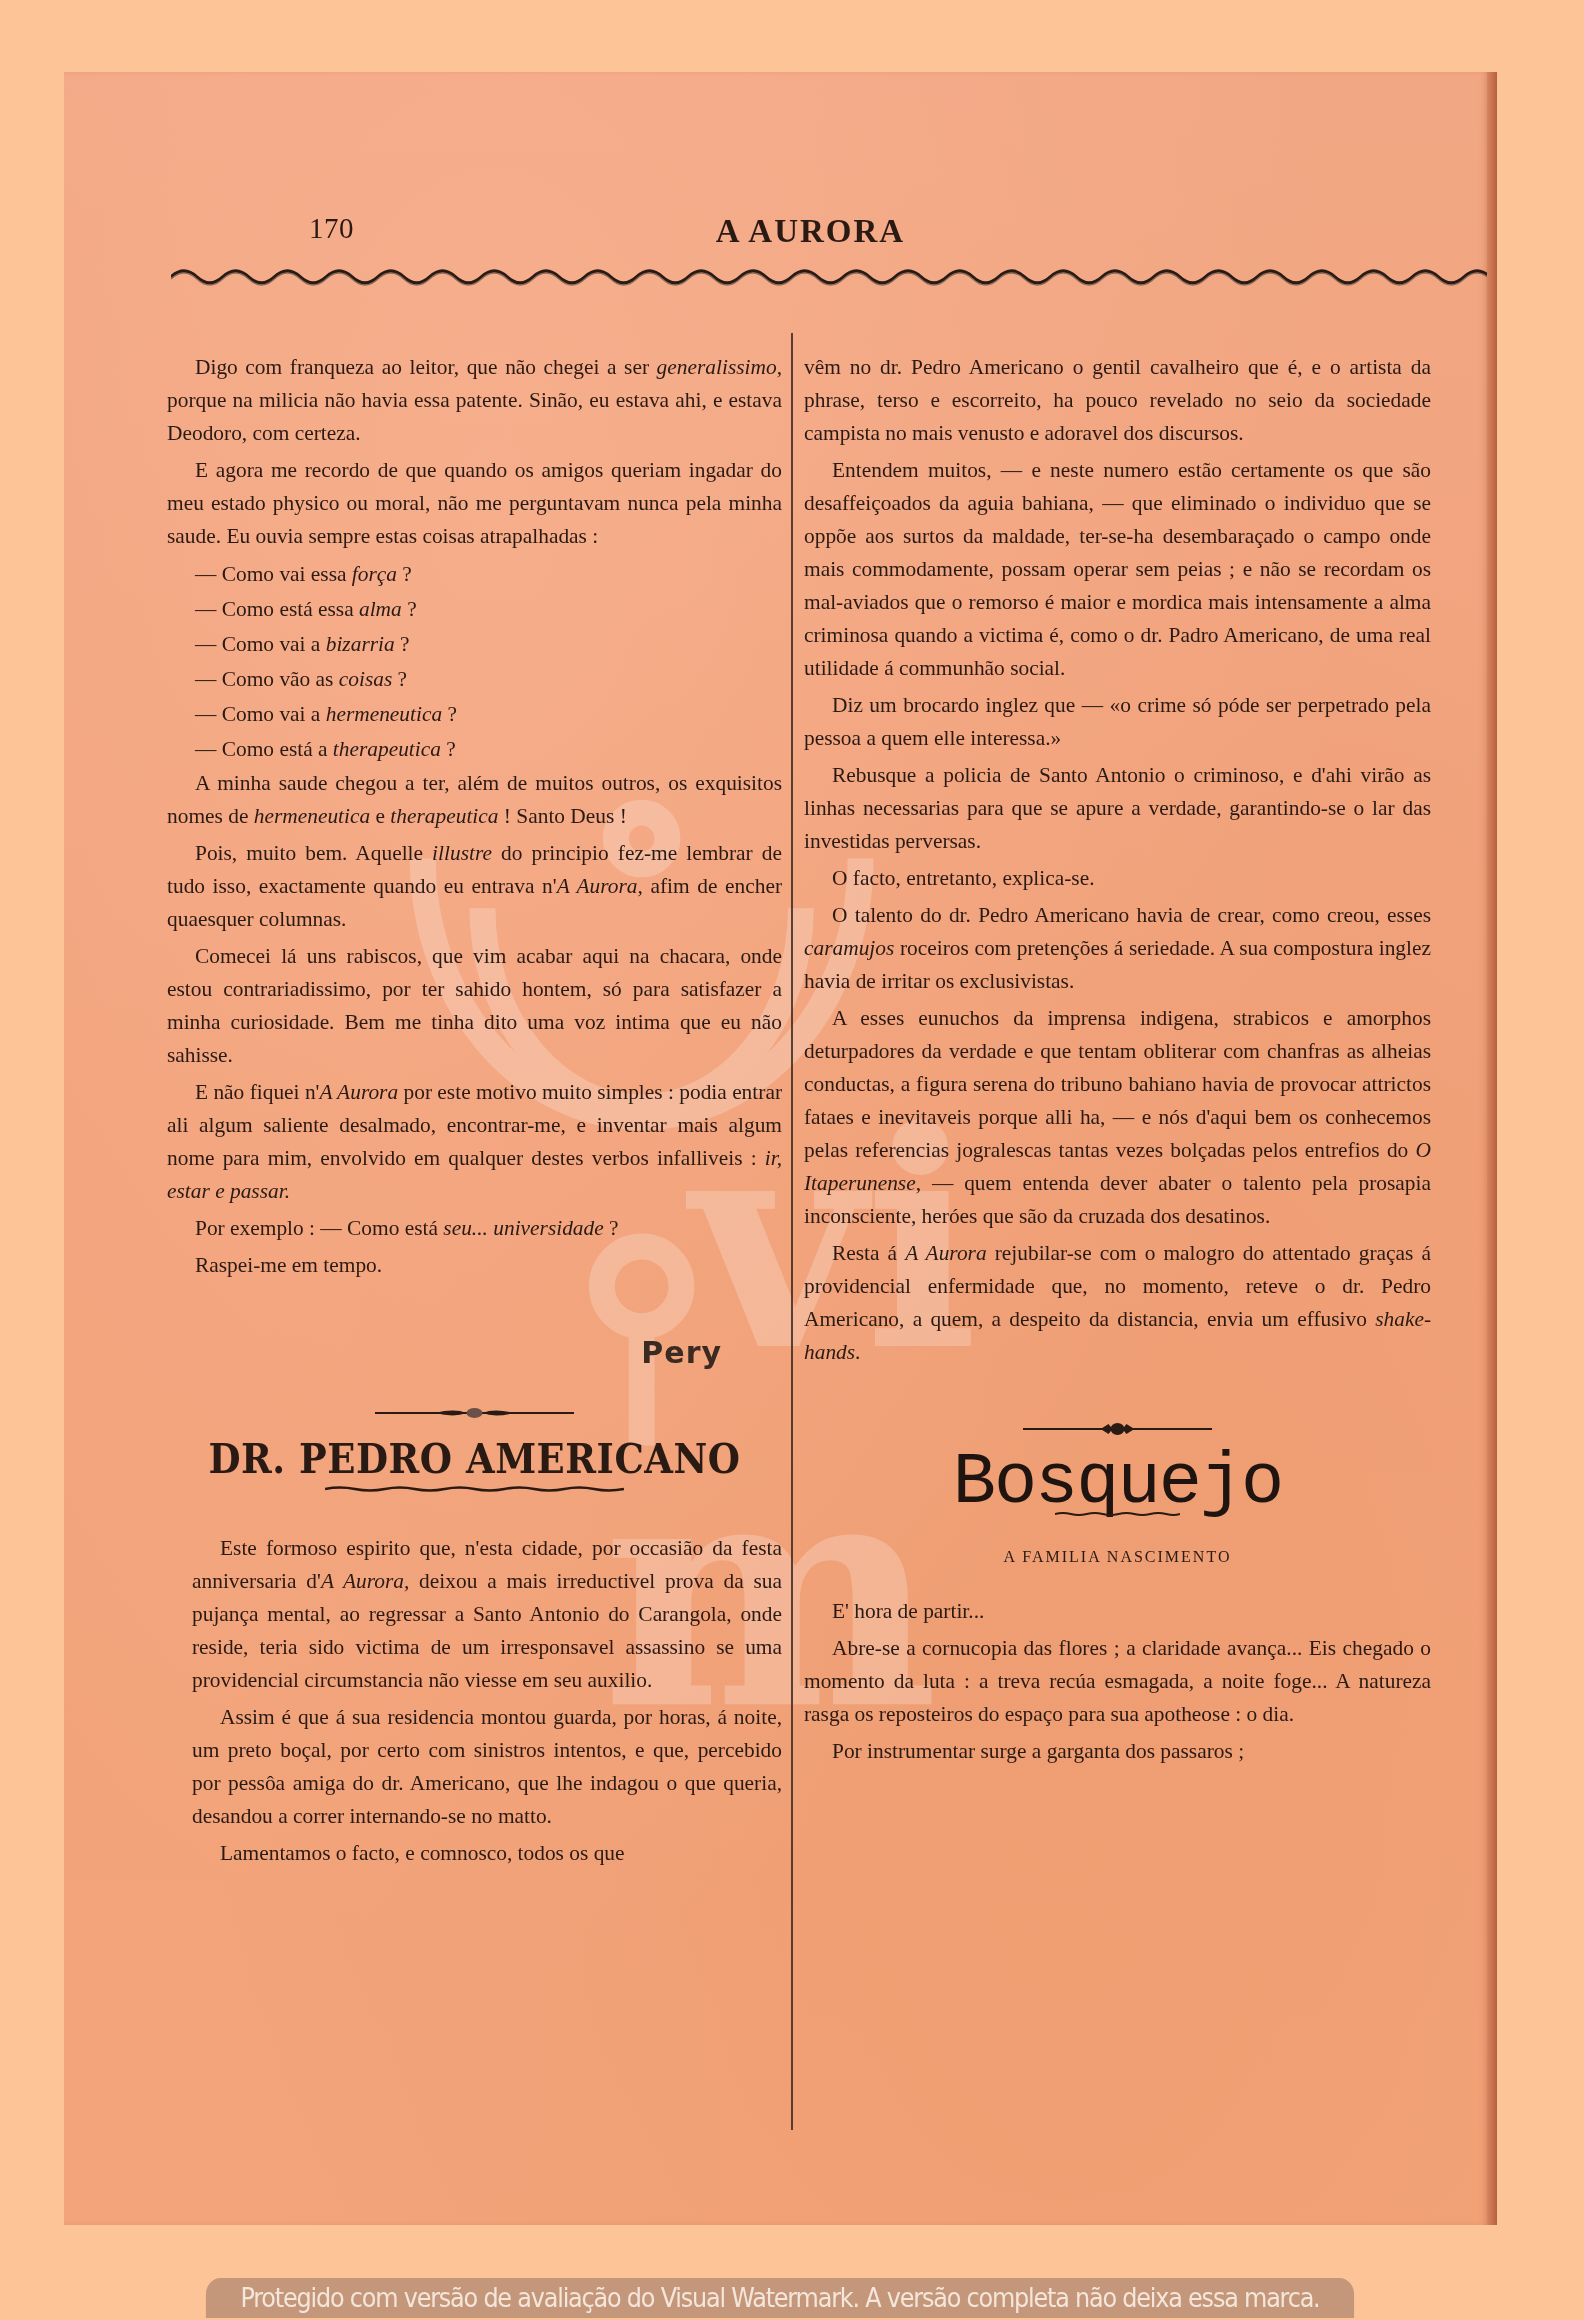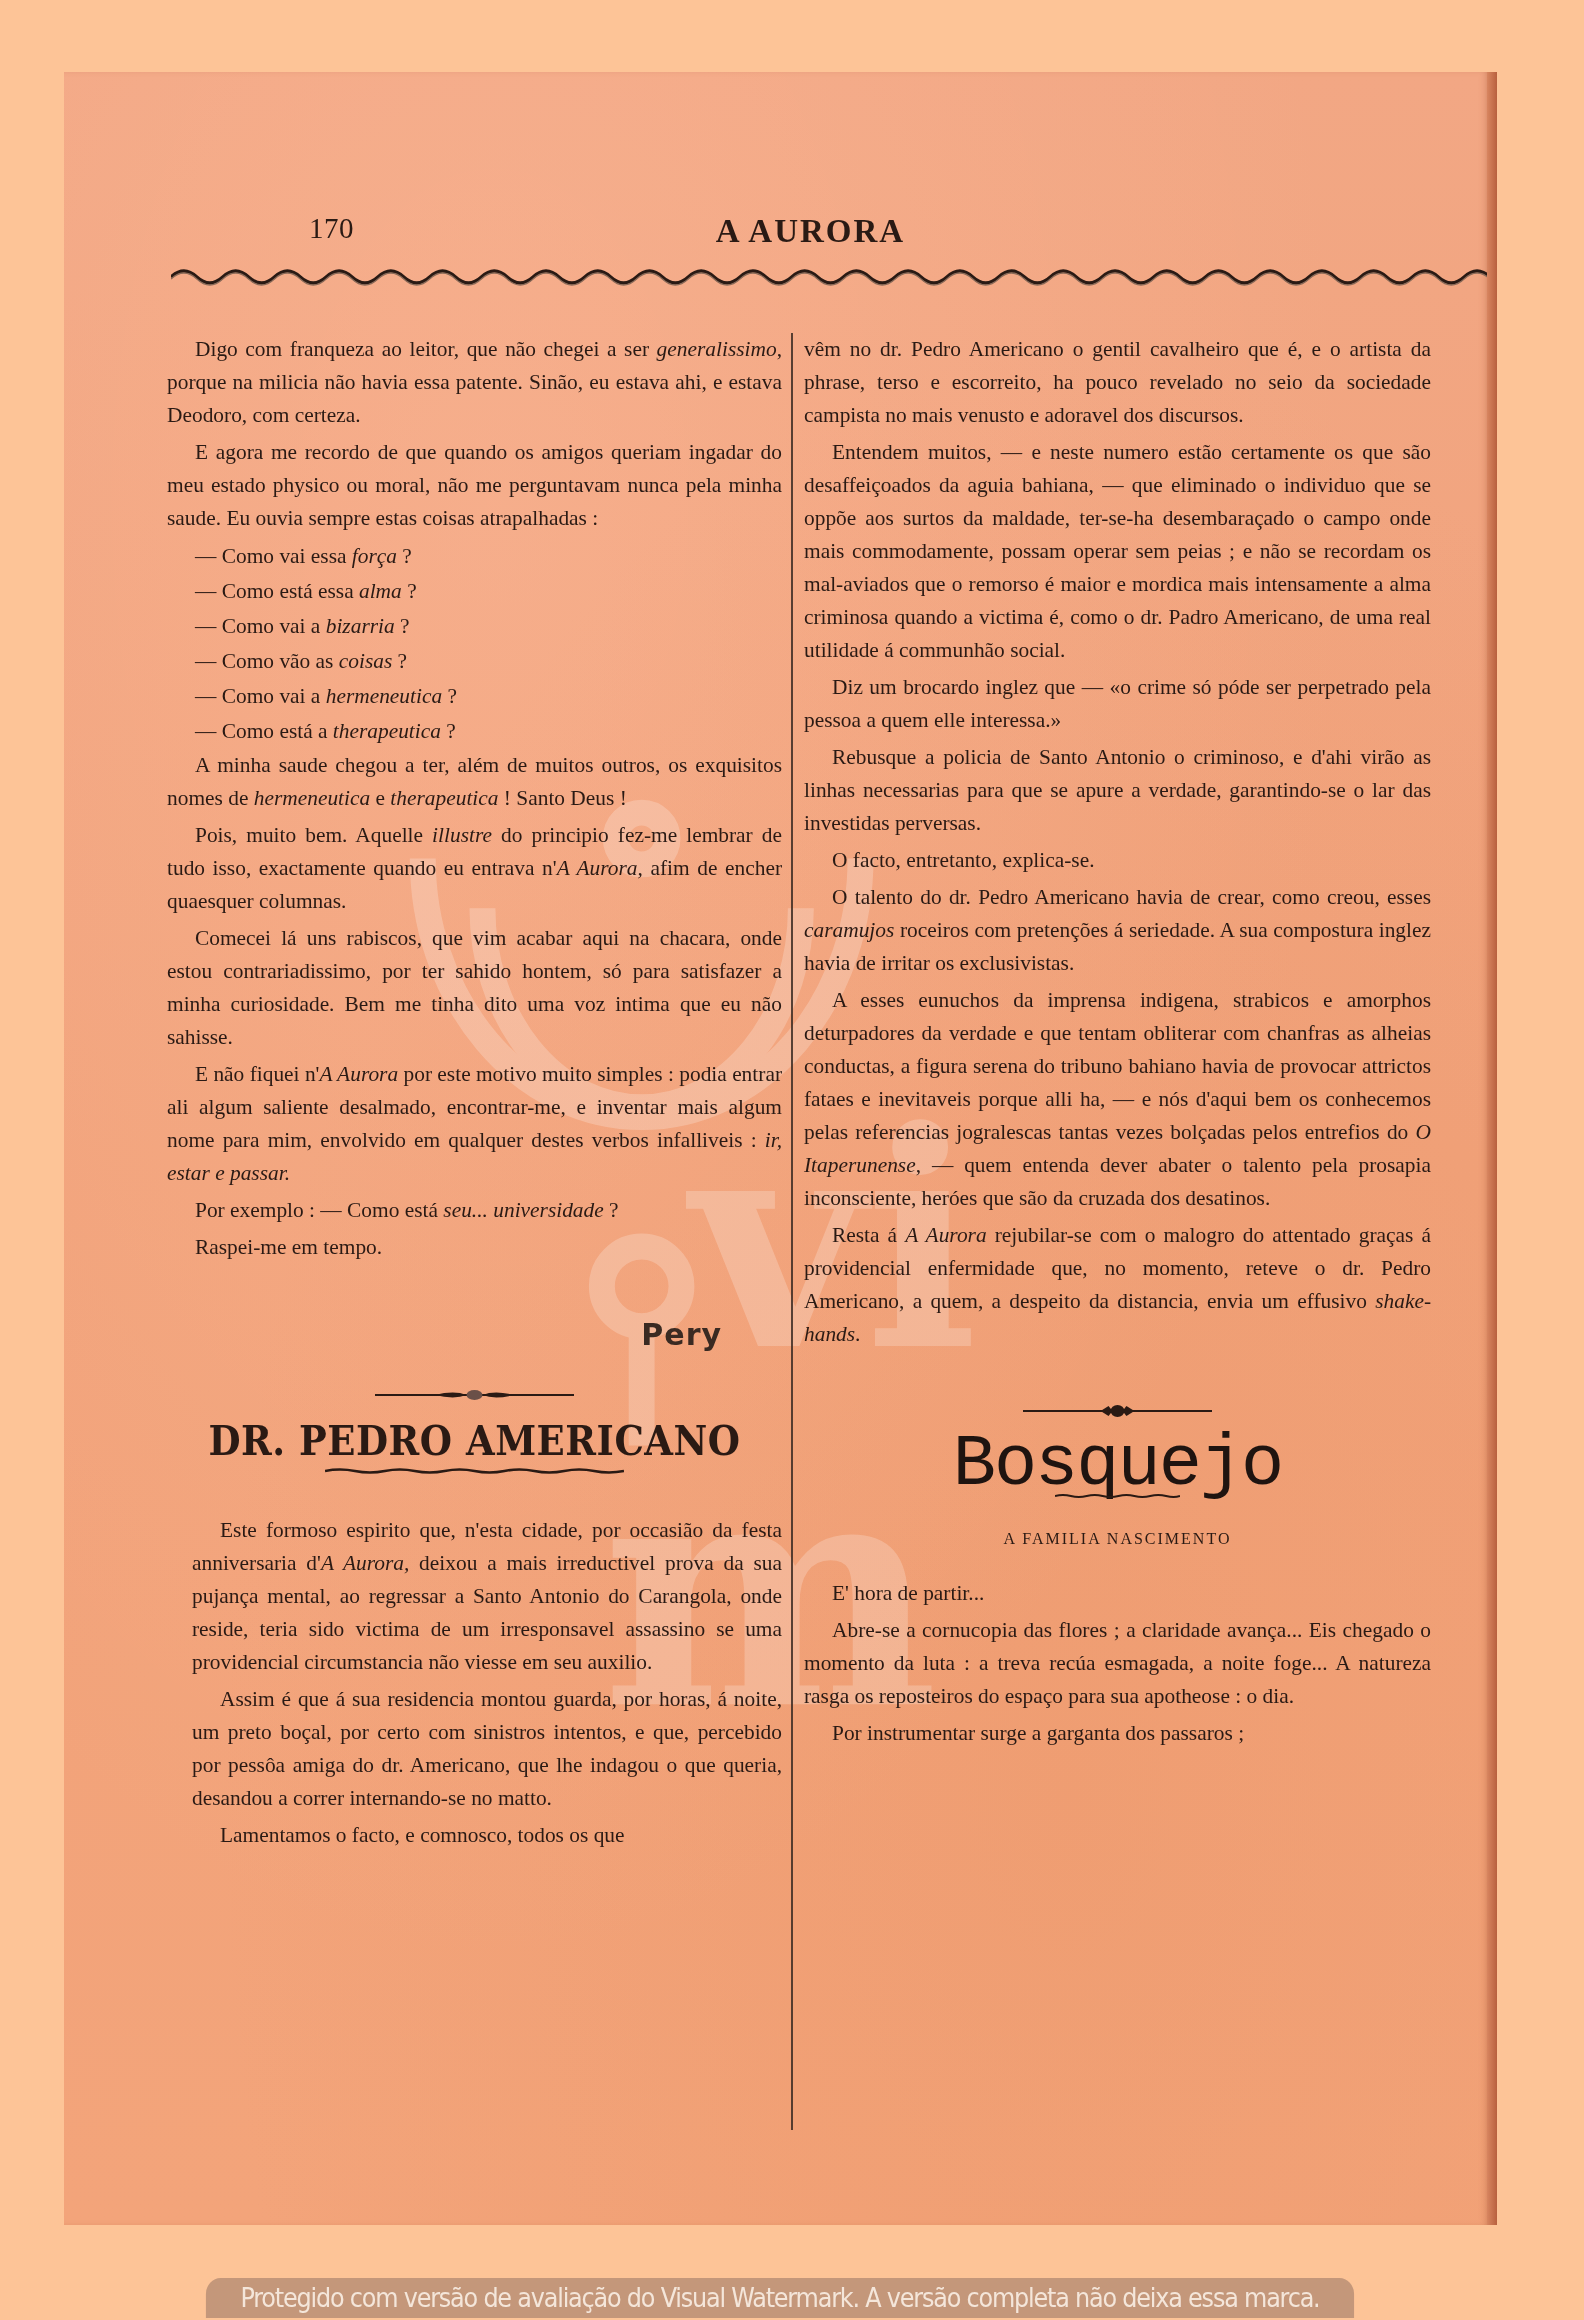--- a/index.html
+++ b/index.html
@@ -26,21 +26,21 @@
   }
   .running-title {
     position:absolute; left:0; right:0; top:141px; text-align:center;
     font-size:33px; font-weight:bold; letter-spacing:2px;
     padding-left:60px;
   }
   .wavy-rule {
     position:absolute; left:107px; top:191px; width:1323px; height:26px;
   }
   .column {
-    position:absolute; top:261px;
+    position:absolute; top:279px;
     font-size:21.4px; line-height:33px; text-align:justify;
   }
   .col-left { left:103px; width:615px; }
   .col-right { left:740px; width:627px; }
   .col-divider {
     position:absolute; left:727px; top:261px; width:2px; height:1797px;
     background:#3b2a22; opacity:0.85;
   }
   p { margin:0 0 4px 0; text-indent:28px; }
   p.noindent { text-indent:0; }

